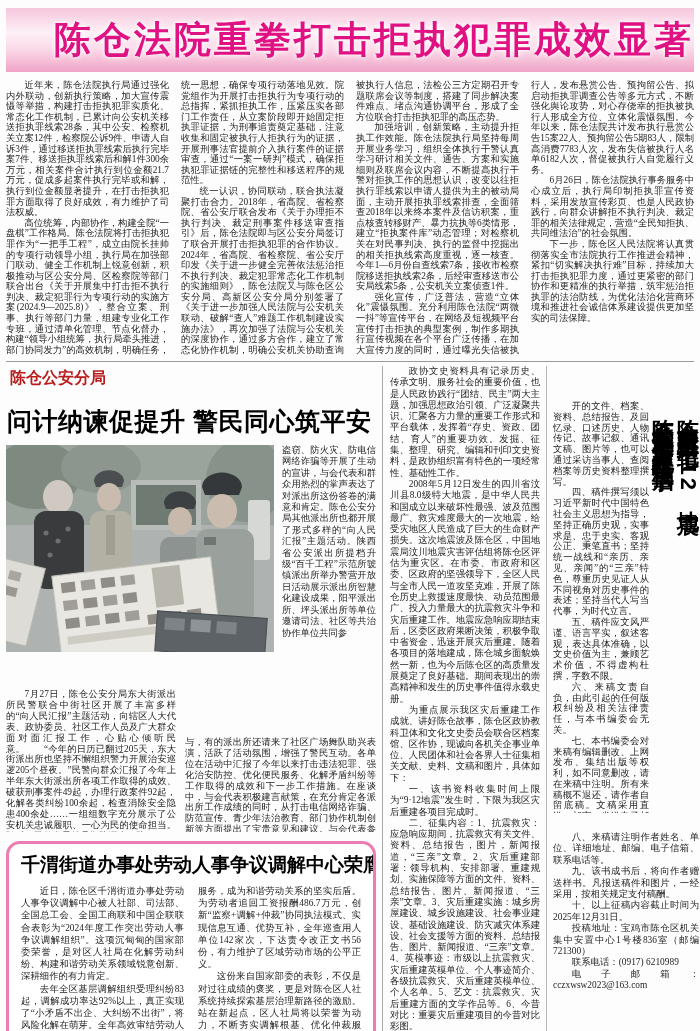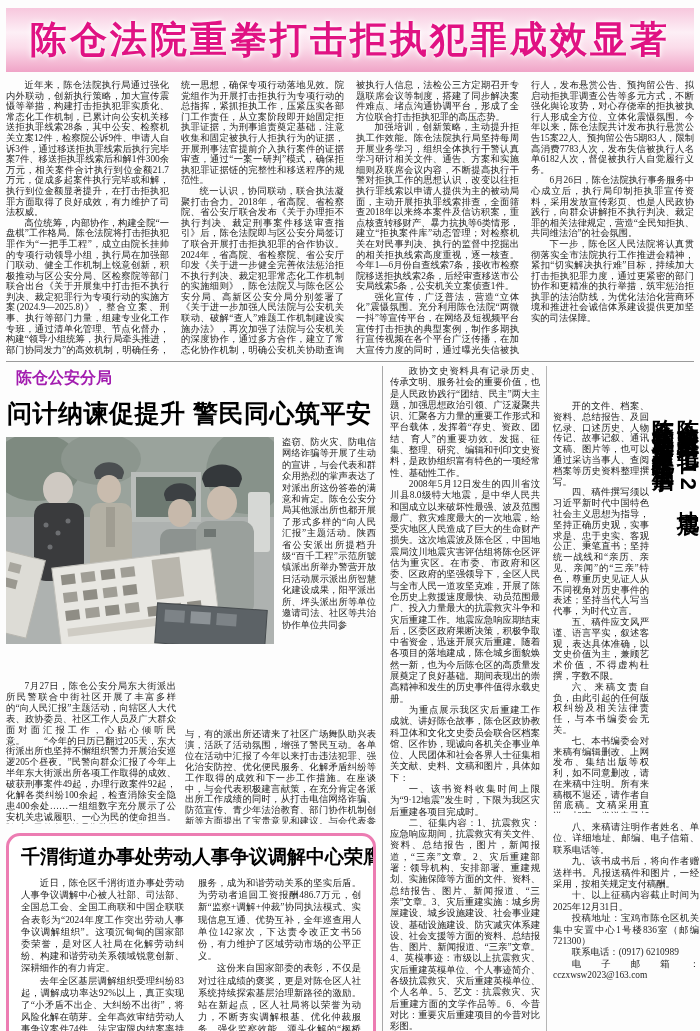--- a/index.html
+++ b/index.html
@@ -3,41 +3,41 @@
 <meta charset="utf-8">
 <style>
   * { margin:0; padding:0; box-sizing:border-box; }
   html,body { width:700px; height:1031px; background:#ffffff; overflow:hidden; }
   body { font-family:"Liberation Serif","DejaVu Serif",serif; color:#1c1c1c; }
   .page { width:700px; height:1031px; padding:6px 6px 4px 6px; position:relative; background:#fdfdfd; }
 
   
   .banner { height:64px; margin:2px 0 8px 0;
     background:linear-gradient(180deg,#f7c7dd 0%, #fdeff6 38%, #fbdcea 62%, #f0a4c7 100%);
-    display:flex; align-items:center; justify-content:center; }
+    display:flex; align-items:center; justify-content:flex-end; }
   .banner h1 { font-family:"Liberation Sans","DejaVu Sans",sans-serif; font-weight:bold;
     font-size:37px; letter-spacing:3px; color:#e01283; white-space:nowrap;
     text-shadow:0 0 3px #ffffff, 0 0 6px #ffffff; }
 
   
   .lead-body { height:276px; overflow:hidden; column-count:4; column-gap:12px;
     font-size:9.3px; line-height:10.6px; text-align:justify; color:#222; }
   .lead-body p { text-indent:2em; }
 
   .hr-rule { border:none; border-top:1px solid #9a9a9a; margin:5px 0 4px 0; }
 
   
   .mid { display:flex; }
   .mid-left { width:376px; flex:0 0 376px; padding-right:6px; }
   .mid-right { flex:1; border-left:1px solid #a8a8a8; padding-left:7px; }
 
   .kicker { font-family:"Liberation Sans","DejaVu Sans",sans-serif; font-weight:bold;
-    font-size:16px; color:#a21caf; margin:2px 0 2px 10px; }
+    font-size:16px; color:#b91c1c; margin:2px 0 2px 4px; }
   .police-headline { font-family:"Liberation Sans","DejaVu Sans",sans-serif; font-weight:bold;
-    font-size:25px; letter-spacing:0.5px; color:#000; white-space:nowrap; margin:8px 0 7px 1px; }
+    font-size:25px; letter-spacing:0.5px; color:#000; white-space:nowrap; margin:16px 0 7px 1px; }
 
   .photo-row { display:flex; gap:8px; height:239px; }
   .photo-frame { width:268px; flex:0 0 268px; height:207px; overflow:hidden; background:#9aa0a0; }
   .side-col { flex:1; font-size:9.3px; line-height:11.4px; text-align:justify; overflow:hidden; }
   .side-col p { text-indent:0; }
 
   .below-row { display:flex; gap:9px; height:143px; margin-top:5px; overflow:hidden; }
   .below-col1 { width:170px; flex:0 0 170px; font-size:9.3px; line-height:10.9px; text-align:justify; overflow:hidden; }
   .below-col1 p { text-indent:2em; }
   .below-col2 { flex:1; font-size:9.3px; line-height:10.9px; text-align:justify; overflow:hidden;margin-top:48px; }
@@ -56,21 +56,21 @@
   .col-a { width:150px; flex:0 0 150px; font-size:9.4px; line-height:11.3px; text-align:justify; overflow:hidden; }
   .col-a p, .col-b p, .wide-text p { text-indent:2em; }
   .solic-right { flex:1; display:flex; flex-direction:column; border-left:1px solid #b5b5b5;
     margin-left:6px; padding-left:6px; }
   .solic-top { display:flex; height:412px; overflow:hidden;margin-top:35px; }
   .col-b { width:96px; flex:0 0 96px; font-size:9.4px; line-height:10.8px; text-align:justify; overflow:hidden; }
   .v-title { flex:1; display:flex; flex-direction:row-reverse; justify-content:flex-start; gap:3px; padding-left:3px; }
   .v-line { writing-mode:vertical-rl; text-orientation:mixed;
     font-family:"Liberation Sans","DejaVu Sans",sans-serif; font-weight:bold;
     font-size:22px; line-height:1.0; letter-spacing:3px; color:#000; }
-  .wide-text { font-size:9.4px; line-height:11.4px; text-align:justify; margin-top:9px; overflow:hidden; height:188px; }
+  .wide-text { font-size:9.4px; line-height:11.4px; text-align:justify; margin-top:19px; overflow:hidden; height:188px; }
   .signature { margin-top:6px; text-align:center; font-weight:bold;
     font-family:"Liberation Sans","DejaVu Sans",sans-serif; font-size:10.5px; line-height:16px; }
 </style>
 </head>
 <body>
 
 <div class="page">
 
   <div class="banner">
     <h1>陈仓法院重拳打击拒执犯罪成效显著</h1>

